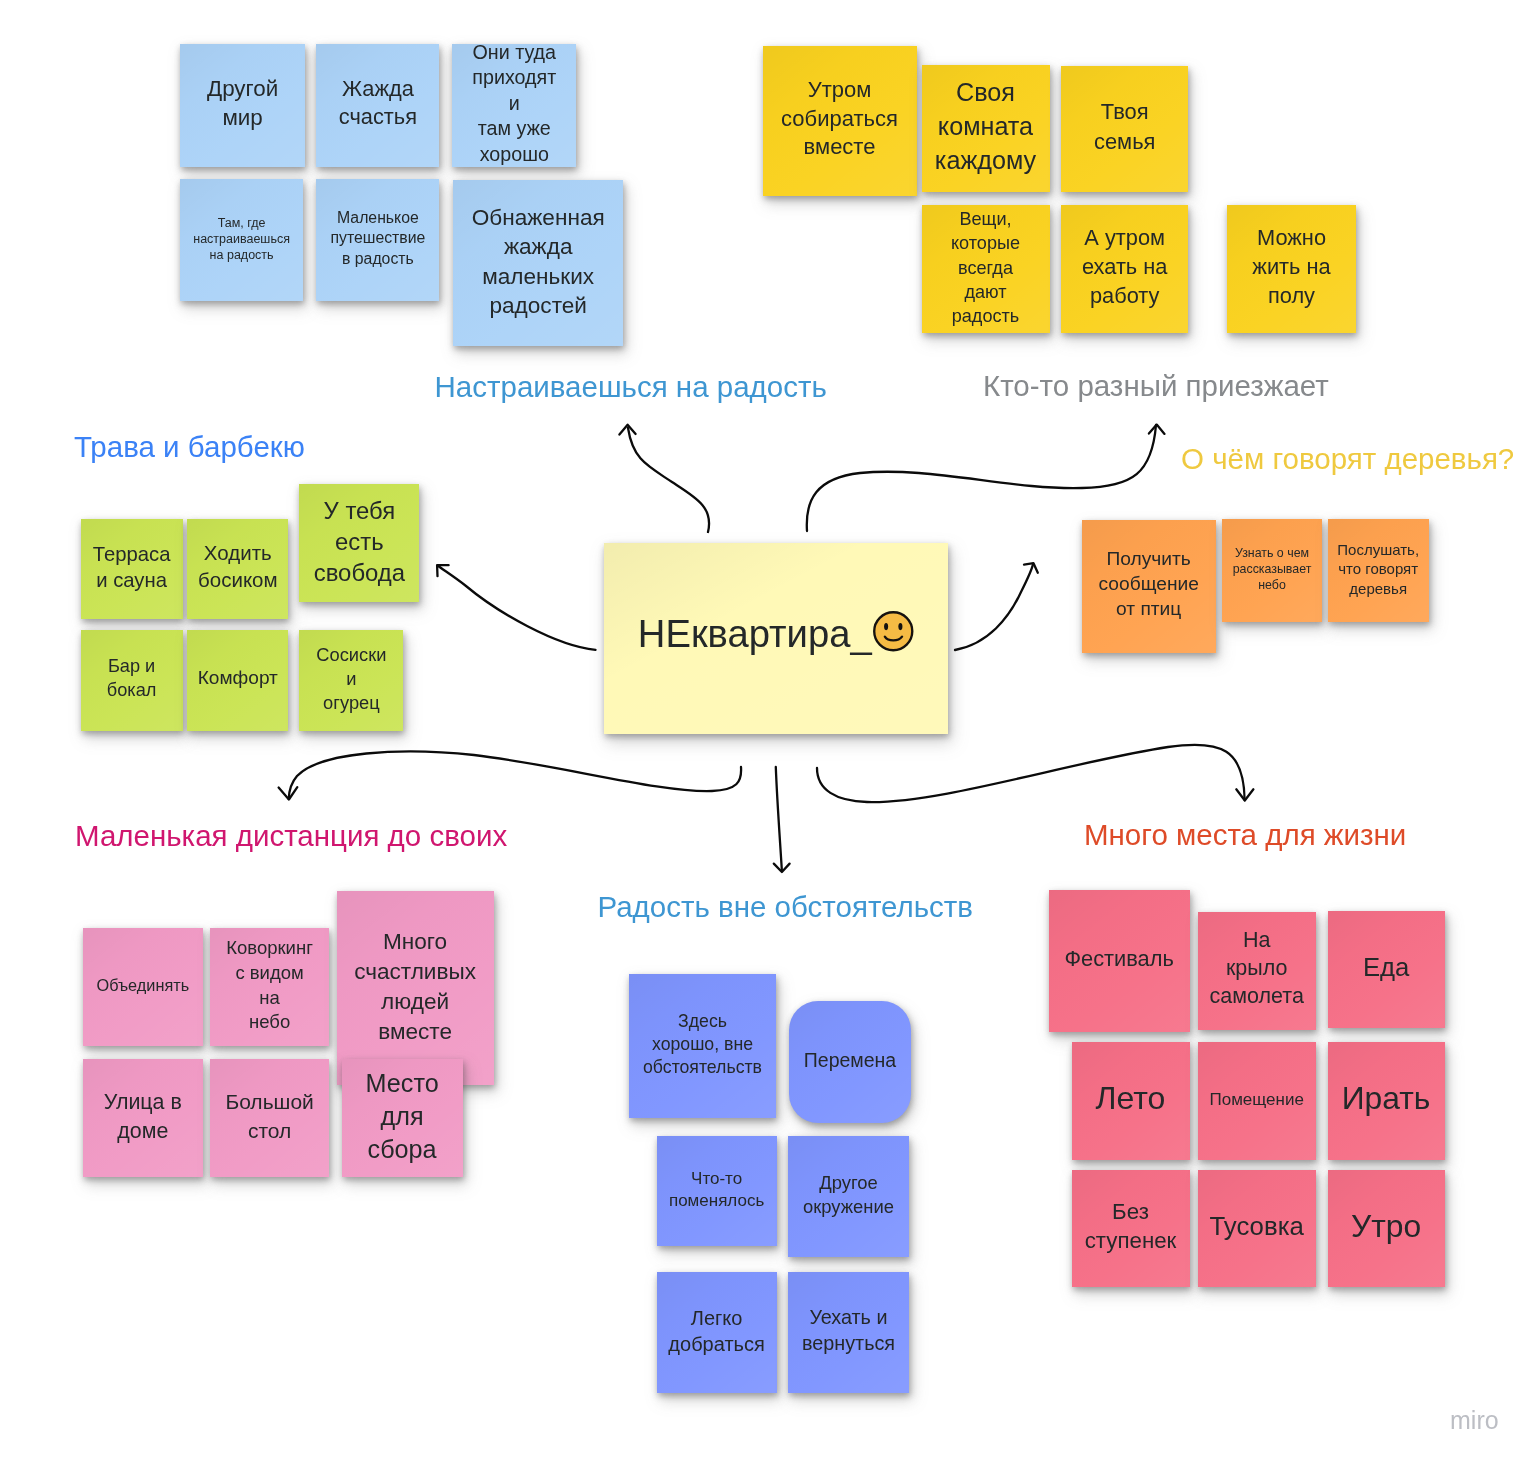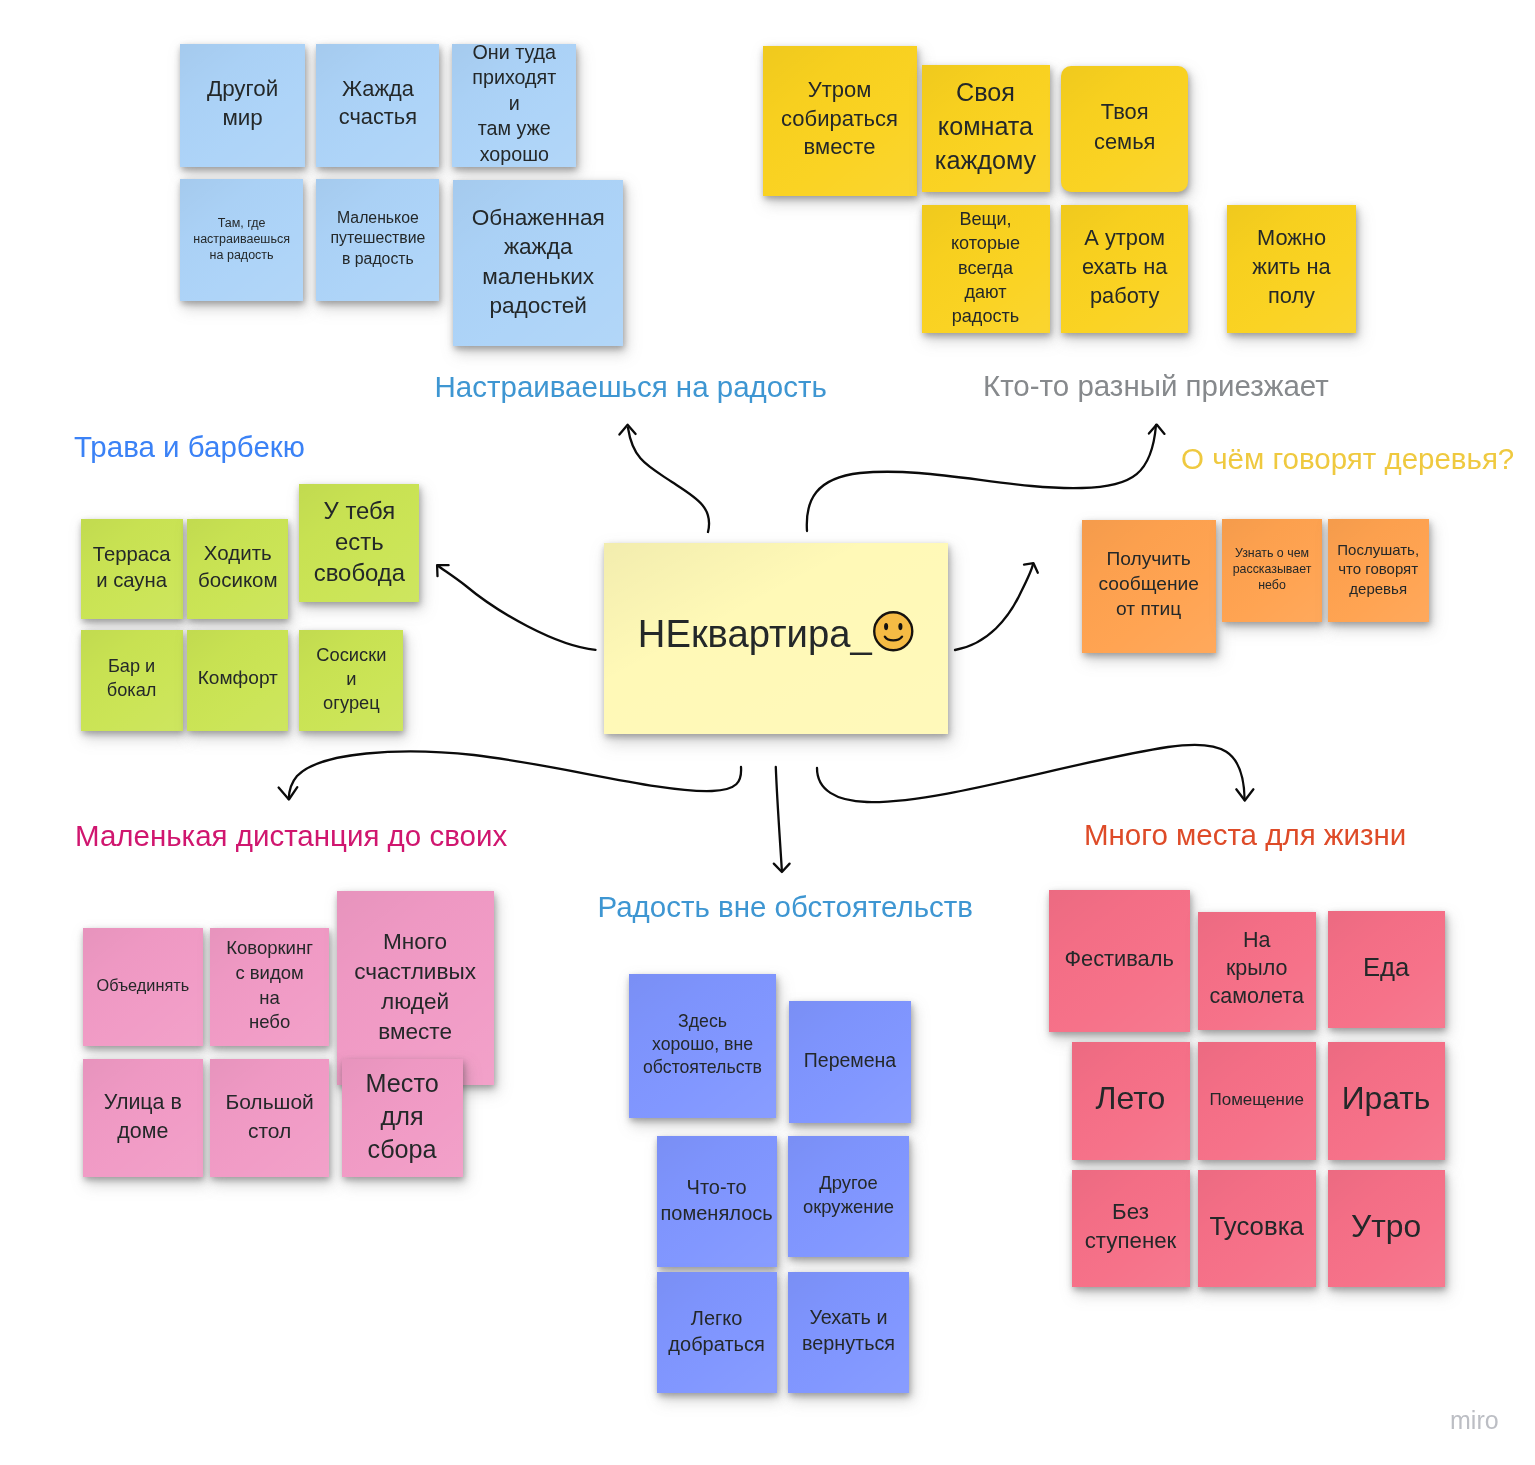--- a/index.html
+++ b/index.html
@@ -76,21 +76,21 @@
 радостей</span></div>
   </div>
   <div>
     <div class="grp-title" style="left:983.0px;top:370.6px;color:#86898C;font-size:29.5px;">Кто-то разный приезжает</div>
     <div class="note" style="left:762.5px;top:45.5px;width:154px;height:150px;background-color:#FAD21F;font-size:22.0px;line-height:1.3;"><span>Утром
 собираться
 вместе</span></div>
     <div class="note" style="left:921.5px;top:65.1px;width:128px;height:127px;background-color:#FAD21F;font-size:25.2px;line-height:1.34;"><span>Своя
 комната
 каждому</span></div>
-    <div class="note" style="left:1061.2px;top:65.6px;width:127px;height:126px;background-color:#FAD21F;font-size:21.9px;line-height:1.37;border-radius:10px;"><span>Твоя
+    <div class="note" style="left:1061.2px;top:65.6px;width:127px;height:126px;background-color:#FAD21F;font-size:21.9px;line-height:1.37;"><span>Твоя
 семья</span></div>
     <div class="note" style="left:921.5px;top:205px;width:128px;height:128px;background-color:#FAD21F;font-size:18.1px;line-height:1.34;"><span>Вещи,
 которые
 всегда дают
 радость</span></div>
     <div class="note" style="left:1061.2px;top:204.5px;width:127px;height:128px;background-color:#FAD21F;font-size:21.8px;line-height:1.34;"><span>А утром
 ехать на
 работу</span></div>
     <div class="note" style="left:1194px;top:204.5px;width:129px;height:128px;background-color:#FAD21F;font-size:21.8px;line-height:1.34;margin-left:33px;"><span>Можно
 жить на
@@ -139,22 +139,22 @@
 стол</span></div>
     <div class="note" style="left:341.6px;top:1059.4px;width:121px;height:118px;background-color:#F19AC5;font-size:25.2px;line-height:1.3;"><span>Место
 для
 сбора</span></div>
   </div>
   <div>
     <div class="grp-title" style="left:597.5px;top:891.6px;color:#3E96D2;font-size:29.5px;">Радость вне обстоятельств</div>
     <div class="note" style="left:629px;top:974px;width:147px;height:144px;background-color:#7F95FF;font-size:17.7px;line-height:1.3;"><span>Здесь
 хорошо, вне
 обстоятельств</span></div>
-    <div class="note" style="left:789px;top:1001px;width:122px;height:122px;background-color:#7F95FF;font-size:19.5px;line-height:1.3;"><span>Перемена</span></div>
-    <div class="note" style="left:656.6px;top:1136px;width:120px;height:131px;background-color:#7F95FF;font-size:20px;line-height:1.3;"><span>Что-то
+    <div class="note" style="left:789px;top:1001px;width:122px;height:122px;background-color:#7F95FF;font-size:19.5px;line-height:1.3;border-radius:29px;"><span>Перемена</span></div>
+    <div class="note" style="left:656.6px;top:1136px;width:120px;height:110px;background-color:#7F95FF;font-size:17px;line-height:1.3;"><span>Что-то
 поменялось</span></div>
     <div class="note" style="left:788px;top:1136px;width:121px;height:121px;background-color:#7F95FF;font-size:18.4px;line-height:1.3;"><span>Другое
 окружение</span></div>
     <div class="note" style="left:656.6px;top:1271.6px;width:120px;height:121px;background-color:#7F95FF;font-size:20.0px;line-height:1.3;"><span>Легко
 добраться</span></div>
     <div class="note" style="left:788px;top:1271.6px;width:121px;height:121px;background-color:#7F95FF;font-size:19.8px;line-height:1.3;"><span>Уехать и
 вернуться</span></div>
   </div>
   <div>
     <div class="grp-title" style="left:1084.0px;top:820.3px;color:#DE4B28;font-size:29.5px;">Много места для жизни</div>

